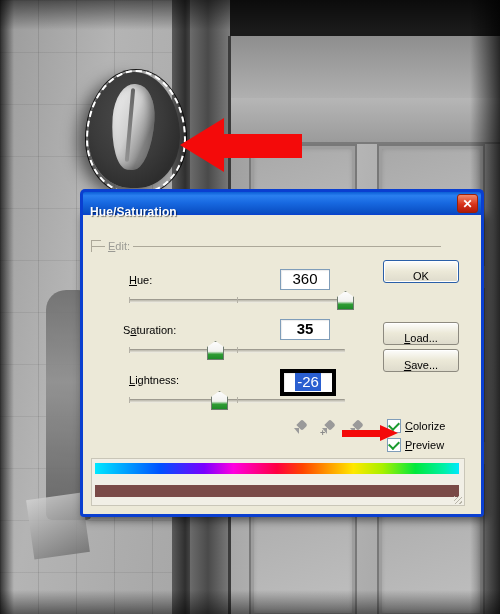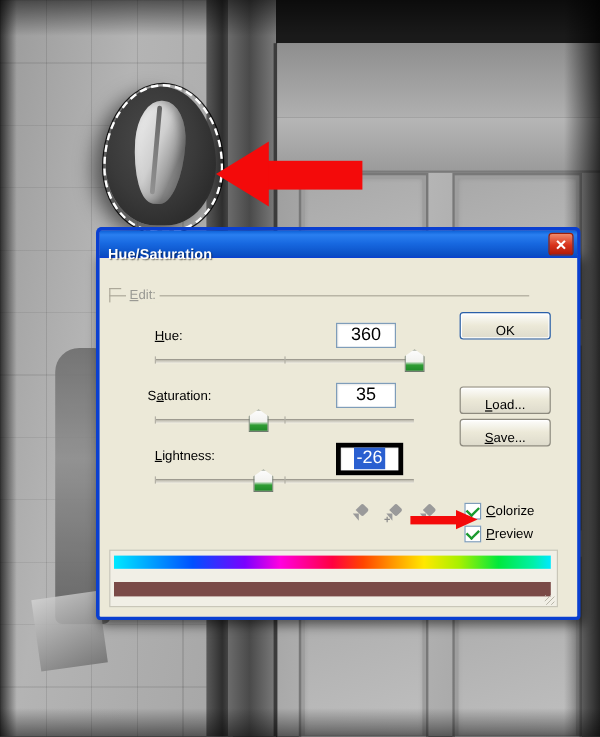--- a/index.html
+++ b/index.html
@@ -202,21 +202,21 @@
         <div class="v">360</div>
       </div>
       <div class="track" style="left:46px;top:87px;width:216px;"></div>
       <div class="tickL" style="left:46px;top:85px;"></div>
       <div class="tickL" style="left:154px;top:85px;"></div>
       <div class="thumb" style="left:254px;top:79px;">
         <div class="tb"></div>
       </div>
 
       <div class="ctrl-label" style="left:30px;top:112px;margin-left:10px;">S<u>a</u>turation:</div>
-      <div class="valbox" style="left:197px;top:107px;">
+      <div class="valbox" style="left:197px;top:107px;font-weight:bold;">
         <div class="v">35</div>
       </div>
       <div class="track" style="left:46px;top:137px;width:216px;"></div>
       <div class="tickL" style="left:46px;top:135px;"></div>
       <div class="tickL" style="left:154px;top:135px;"></div>
       <div class="thumb" style="left:124px;top:129px;">
         <div class="tb"></div>
       </div>
 
       <div class="ctrl-label" style="left:46px;top:162px;"><u>L</u>ightness:</div>

